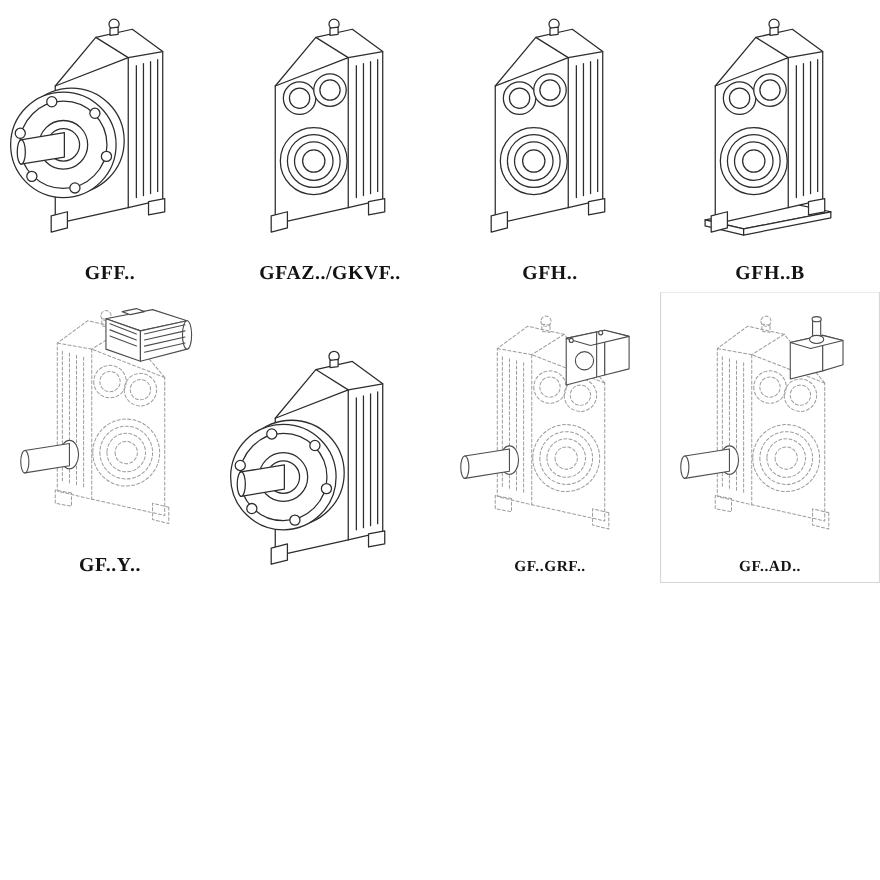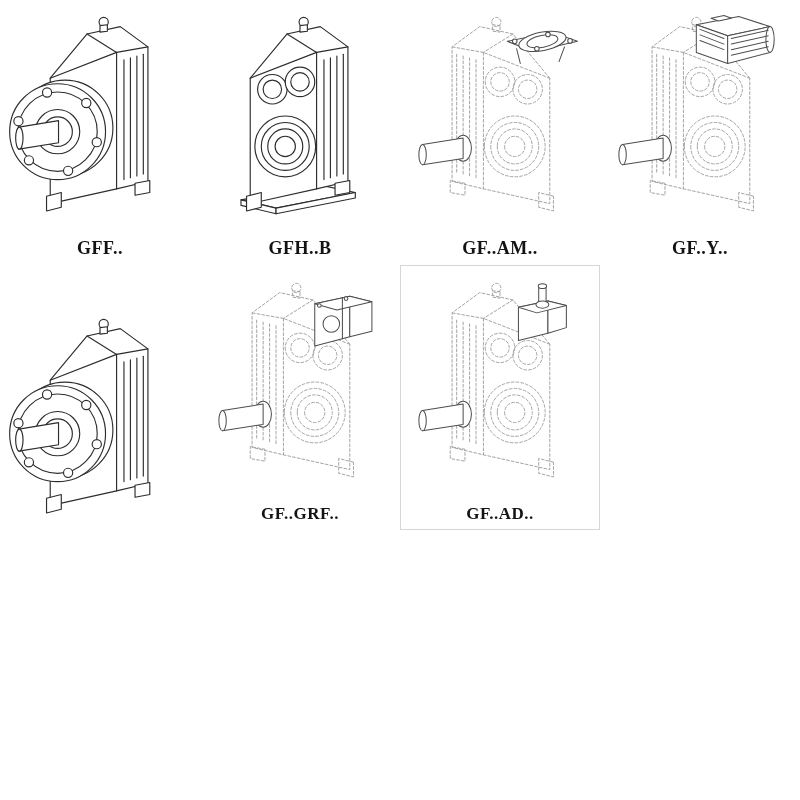--- a/index.html
+++ b/index.html
@@ -1,21 +1,21 @@
 <!DOCTYPE html>
 <html><head>
 <meta charset="utf-8">
 <style>
   html,body{margin:0;padding:0;background:#fff;}
   body{width:800px;height:800px;font-family:"Liberation Serif",serif;color:#111;}
   .catalog{display:grid;grid-template-columns:repeat(4,200px);grid-template-rows:265px 265px 270px;width:800px;height:800px;}
   .cell{display:flex;flex-direction:column;align-items:center;justify-content:flex-end;margin:0;padding:4px 0 6px 0;box-sizing:border-box;}
   .cell svg{width:196px;height:212px;flex:0 0 auto;}
   .label{font-weight:700;font-size:18px;letter-spacing:.5px;color:#131313;margin-top:16px;white-space:nowrap;}
-  .label-lg{font-size:17px;}
+  .label-lg{font-size:14px;}
   .boxed{box-shadow:inset 0 0 0 1px #d6d6d6;}
   
   svg.gb{fill:#fff;stroke:#2d2d2d;stroke-width:1.25;stroke-linejoin:round;stroke-linecap:round;}
   svg.gb.dashed{fill:none;stroke:#9c9c9c;stroke-width:1;stroke-dasharray:3 2.2;}
   use.solid2{fill:#fff;stroke:#4d4d4d;stroke-dasharray:none;stroke-width:1.1;}
 </style>
 </head>
 <body>
 
 <svg width="0" height="0" style="position:absolute" aria-hidden="true">
@@ -131,42 +131,47 @@
 <div class="catalog">
 
   <figure class="cell">
     <svg class="gb" viewBox="0 0 200 230" aria-label="gearbox-output-flange-and-shaft">
       <use href="#housing"></use>
       <use href="#flangeGFF"></use>
     </svg>
     <figcaption class="label">GFF..</figcaption>
   </figure>
 
-
-
-
+  <figure class="cell">
+    <svg class="gb" viewBox="0 0 200 230" aria-label="gearbox-hollow-shaft-bores">
+      <use href="#housing"></use>
+      <use href="#bores"></use>
+    </svg>
+    <figcaption class="label">GFAZ../GKVF..</figcaption>
+  </figure>
+
+
+
+  <figure class="cell">
+    <svg class="gb" viewBox="0 0 200 230" aria-label="gearbox-hollow-shaft-bores">
+      <use href="#housing"></use>
+      <use href="#bores"></use>
+    </svg>
+    <figcaption class="label">GFH..</figcaption>
+  </figure>
 
   <figure class="cell">
     <svg class="gb" viewBox="0 0 200 230" aria-label="gearbox-hollow-shaft-baseplate">
       <use href="#baseplate"></use>
       <use href="#housing"></use>
       <use href="#bores"></use>
     </svg>
     <figcaption class="label">GFH..B</figcaption>
   </figure>
 
-  <figure class="cell">
-    <svg class="gb dashed" viewBox="0 0 200 230" aria-label="phantom-gearbox-motor-mounting-flange">
-      <use href="#housing" transform="translate(200,0) scale(-1,1)"></use>
-      <use href="#bores" transform="translate(200,0) scale(-1,1)"></use>
-      <use href="#shaftL" class="solid2"></use>
-      <use href="#topflange" class="solid2"></use>
-    </svg>
-    <figcaption class="label">GF..AM..</figcaption>
-  </figure>
 
   <figure class="cell">
     <svg class="gb dashed" viewBox="0 0 200 230" aria-label="phantom-gearbox-with-motor">
       <use href="#housing" transform="translate(200,0) scale(-1,1)"></use>
       <use href="#bores" transform="translate(200,0) scale(-1,1)"></use>
       <use href="#shaftL" class="solid2"></use>
       <use href="#motor" class="solid2"></use>
     </svg>
     <figcaption class="label">GF..Y..</figcaption>
   </figure>

